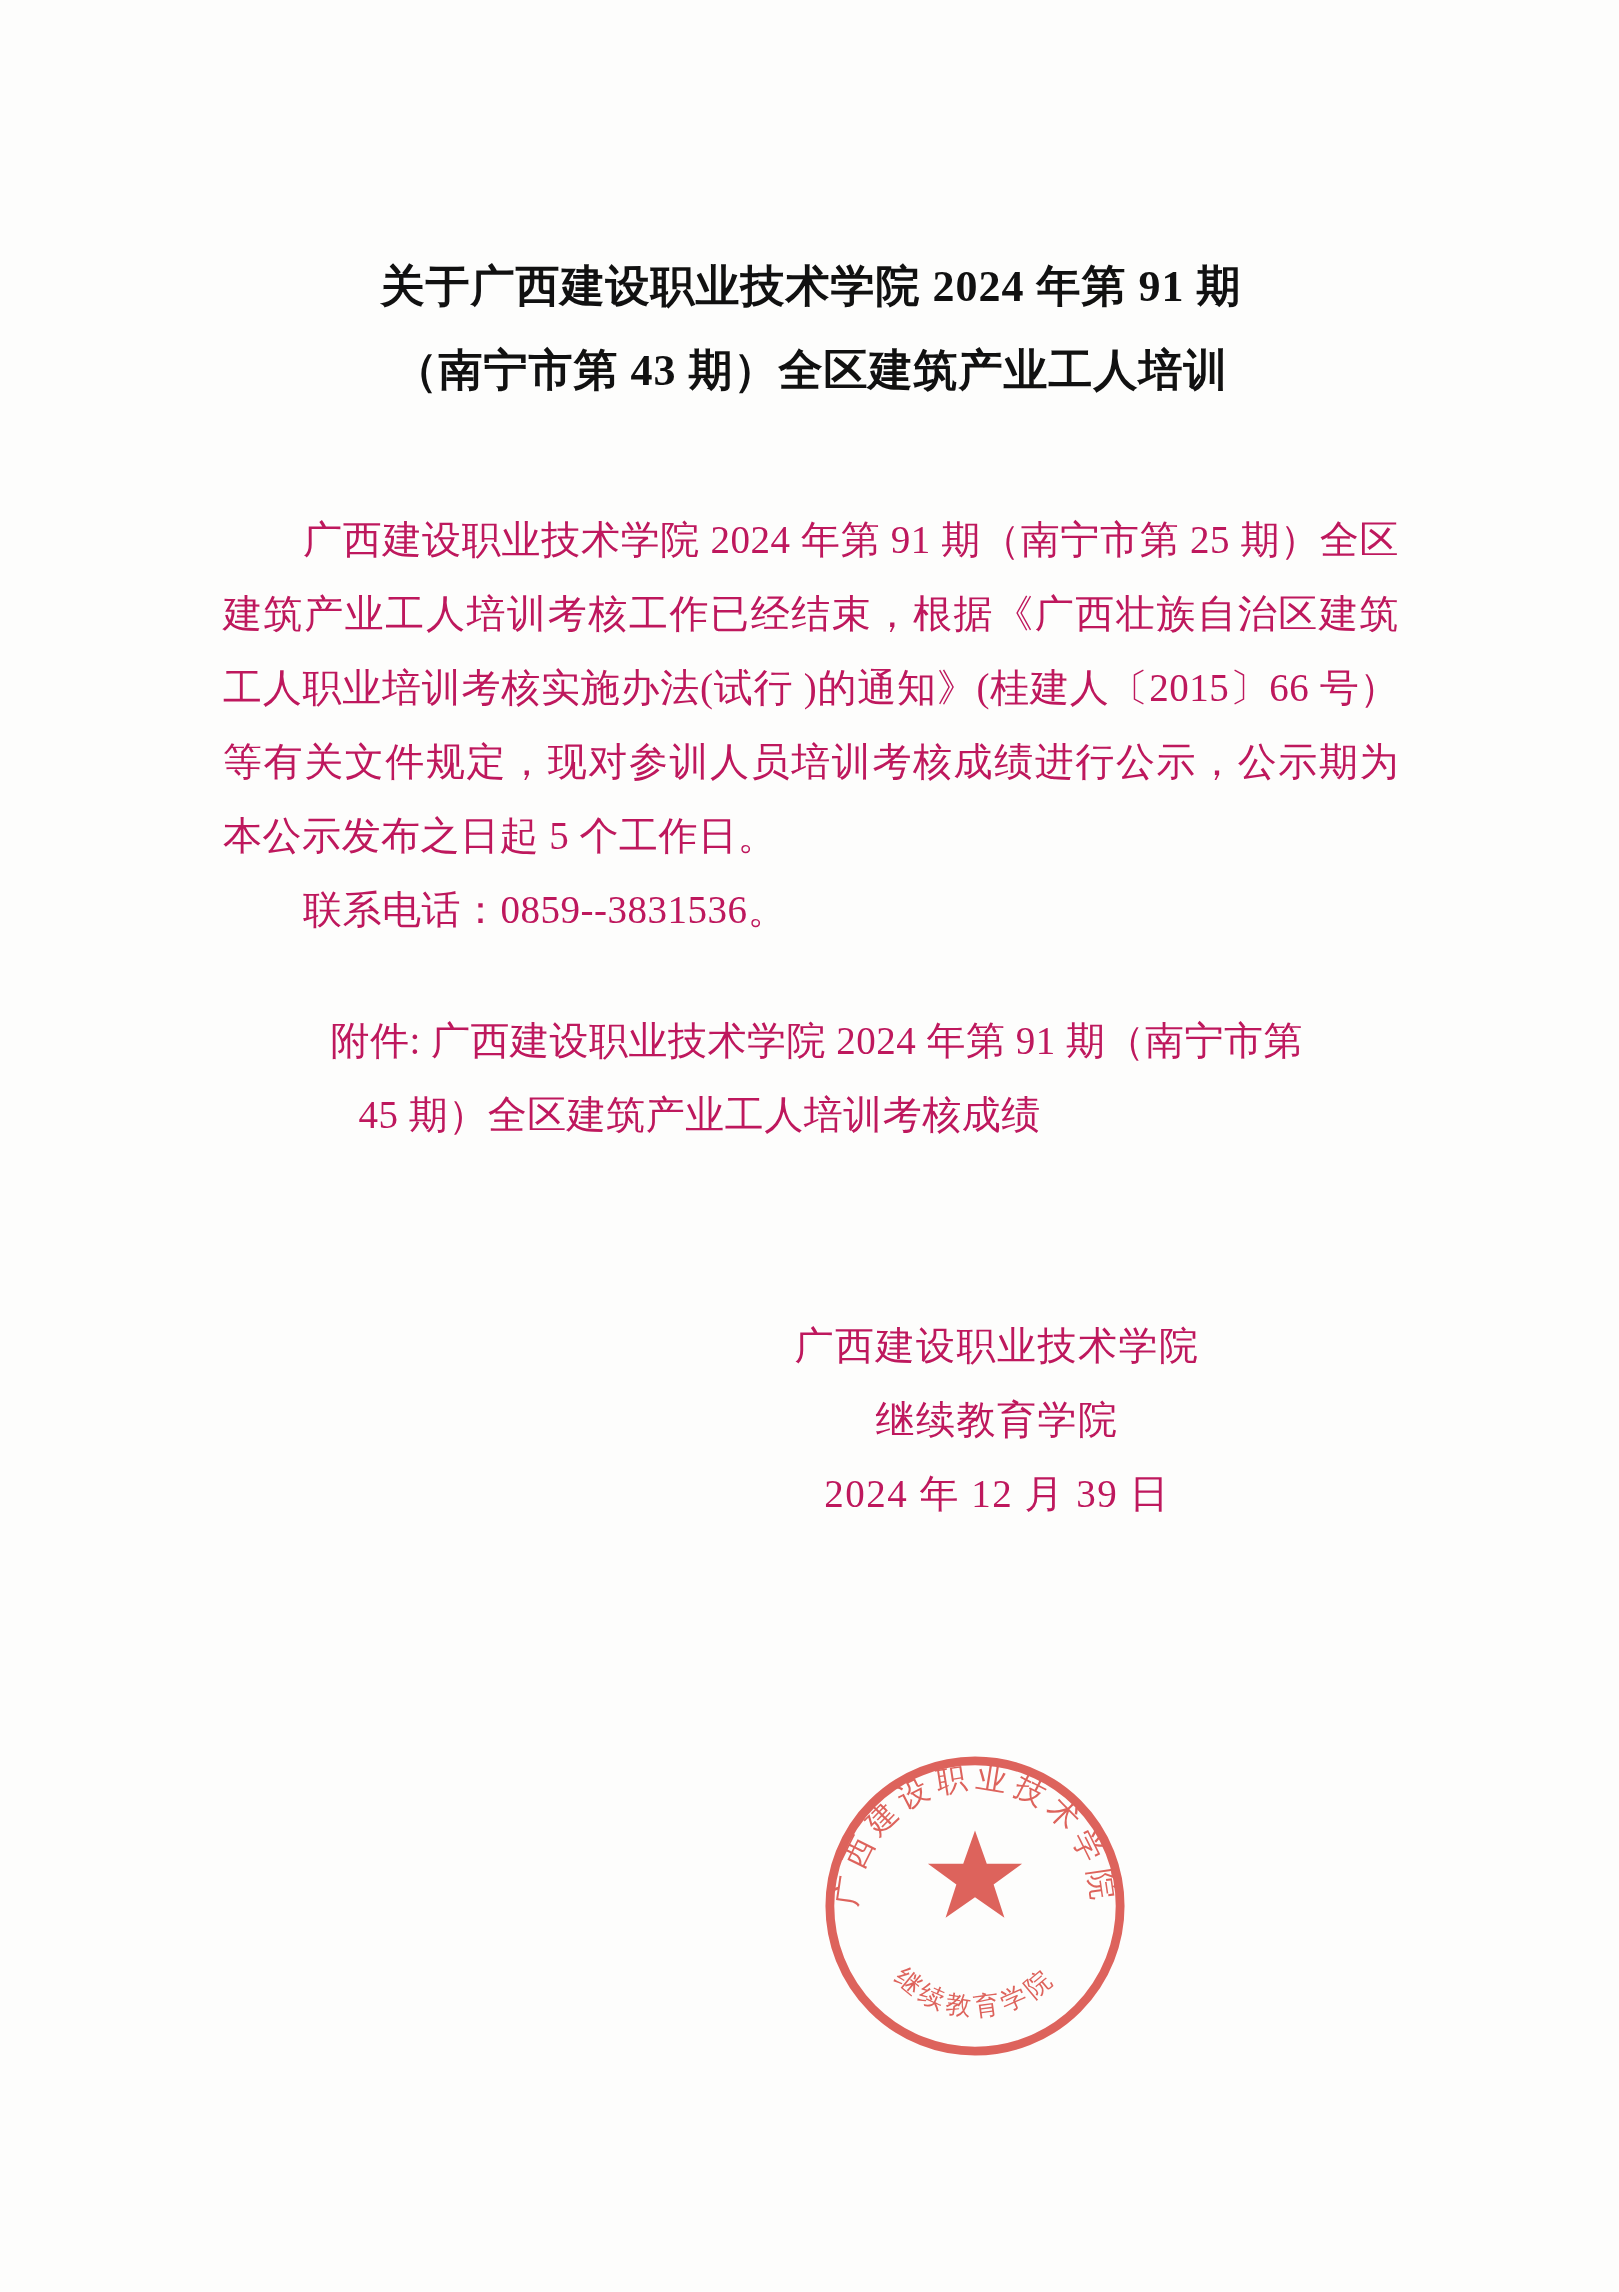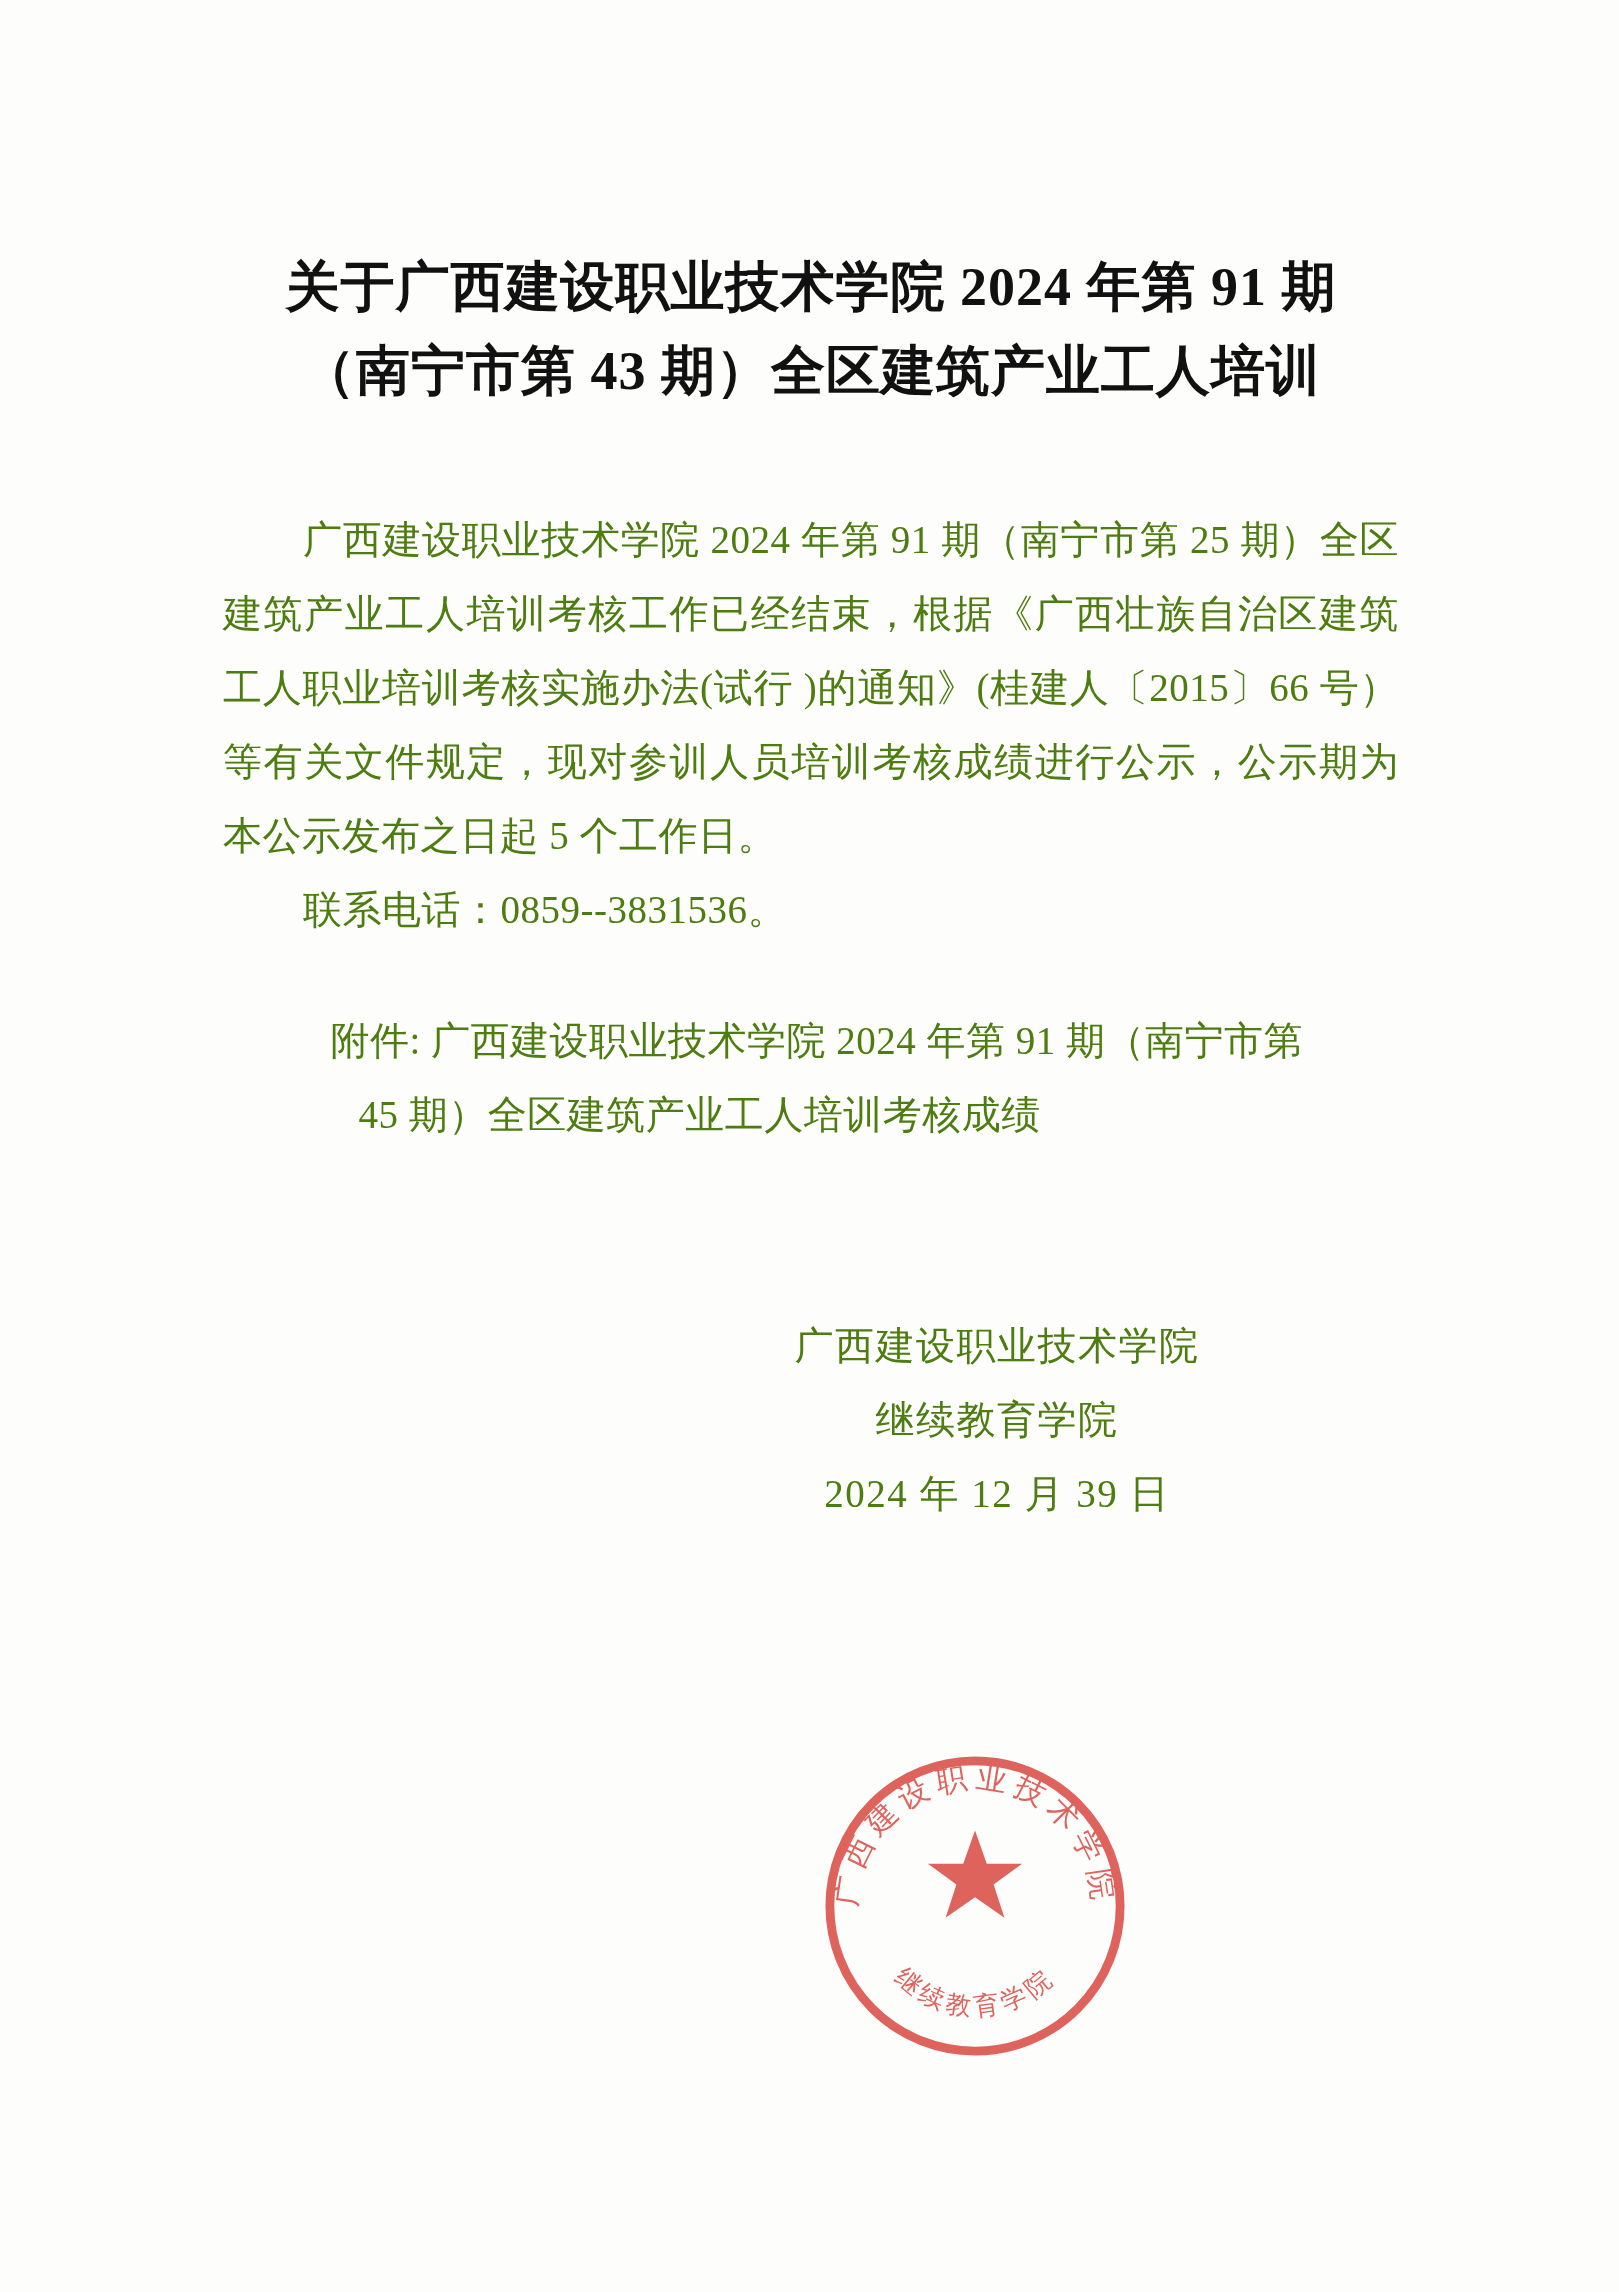--- a/index.html
+++ b/index.html
@@ -27,38 +27,38 @@
     left: 223px;
     top: 0;
     width: 1176px;
     height: 2293px;
   }
 
   .doc-title {
     margin: 0;
     padding-top: 245px;
     text-align: center;
-    font-size: 54px;
+    font-size: 44px;
     line-height: 84px;
     font-weight: bold;
     letter-spacing: 1px;
     color: #111;
     font-family: "Liberation Serif", "DejaVu Serif", serif;
   }
   .doc-title .tl {
     display: block;
     white-space: nowrap;
   }
 
   .content {
     margin-top: 90px;
     font-size: 39px;
     line-height: 74px;
     letter-spacing: 0.5px;
-    color: #4d7c0f;
+    color: #be185d;
   }
 
   .para {
     margin: 0;
     text-indent: 80px;
     text-align: justify;
     text-justify: inter-ideograph;
   }
 
   .attach {

